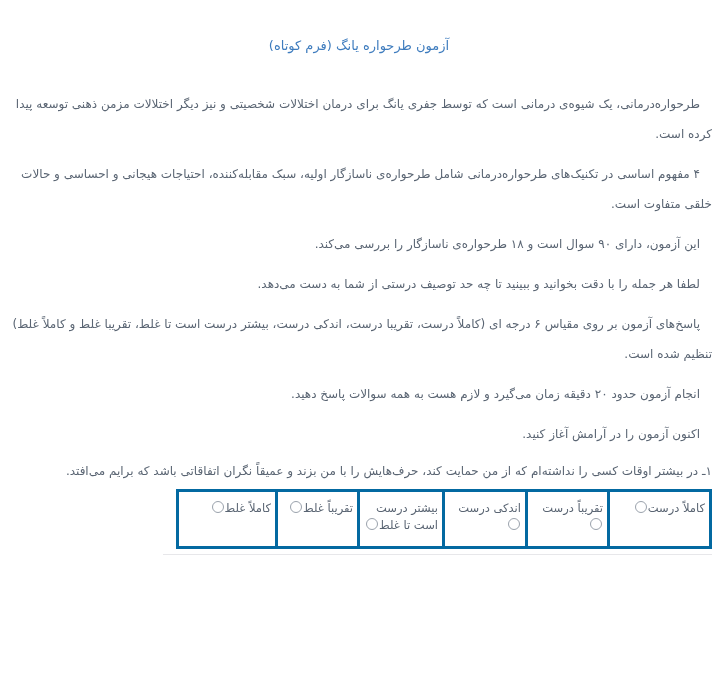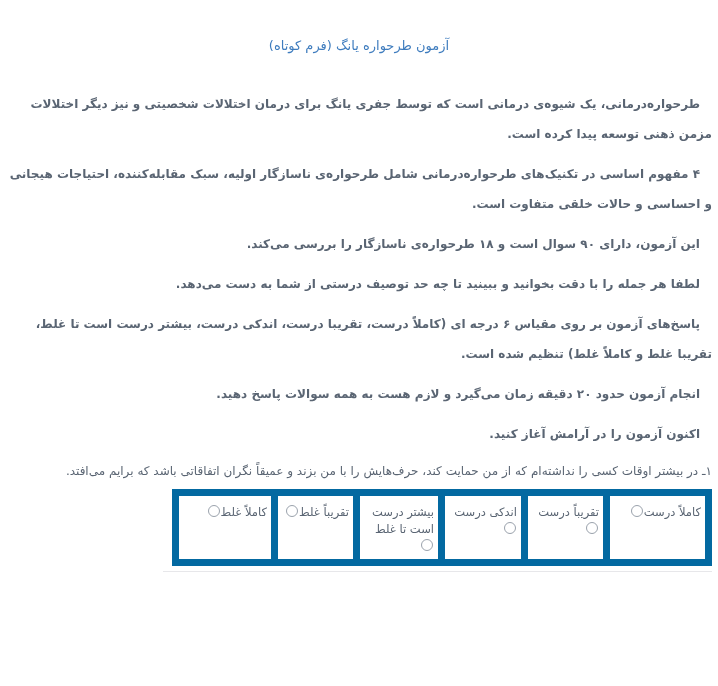--- a/index.html
+++ b/index.html
@@ -23,36 +23,35 @@
     font-weight: 400;
     color: #3e7cbe;
     text-align: center;
     margin: 10px 0 36px 0;
   }
   .para {
     font-size: 12px;
     line-height: 30px;
     margin: 8px 0 10px 0;
     text-indent: 12px;
-    font-weight: bold;
   }
   .question {
     font-size: 12px;
     line-height: 20px;
     margin: 12px 0 8px 0;
     text-align: right;
   }
   table.options {
     border-collapse: collapse;
     table-layout: fixed;
     width: 533px;
     margin: 0;
   }
   table.options td {
-    border: 7px solid #0369a1;
+    border: 3px solid #0369a1;
     vertical-align: top;
     text-align: right;
     padding: 8px 4px 4px 3px;
     height: 42px;
     font-size: 11.5px;
     line-height: 17px;
     color: #5a6573;
     overflow: hidden;
   }
   .radio {

